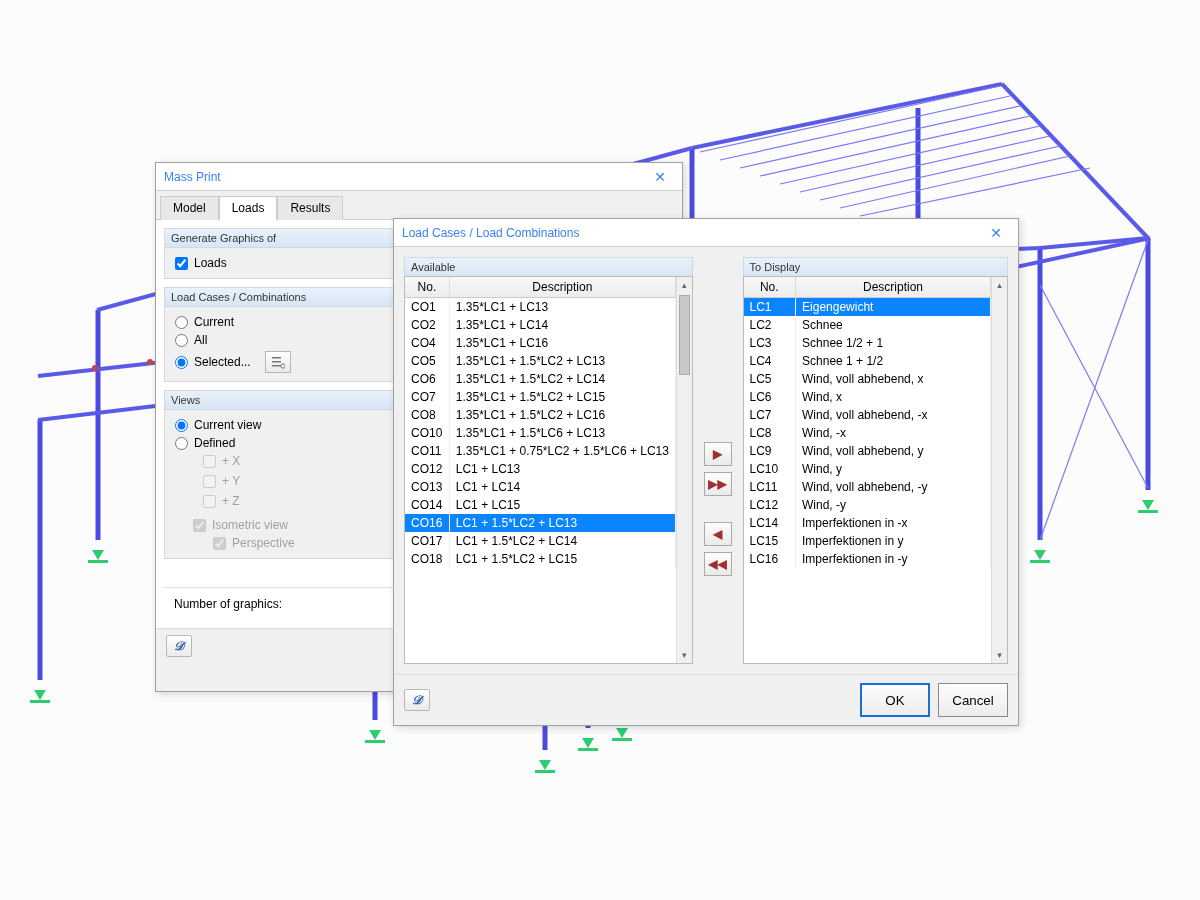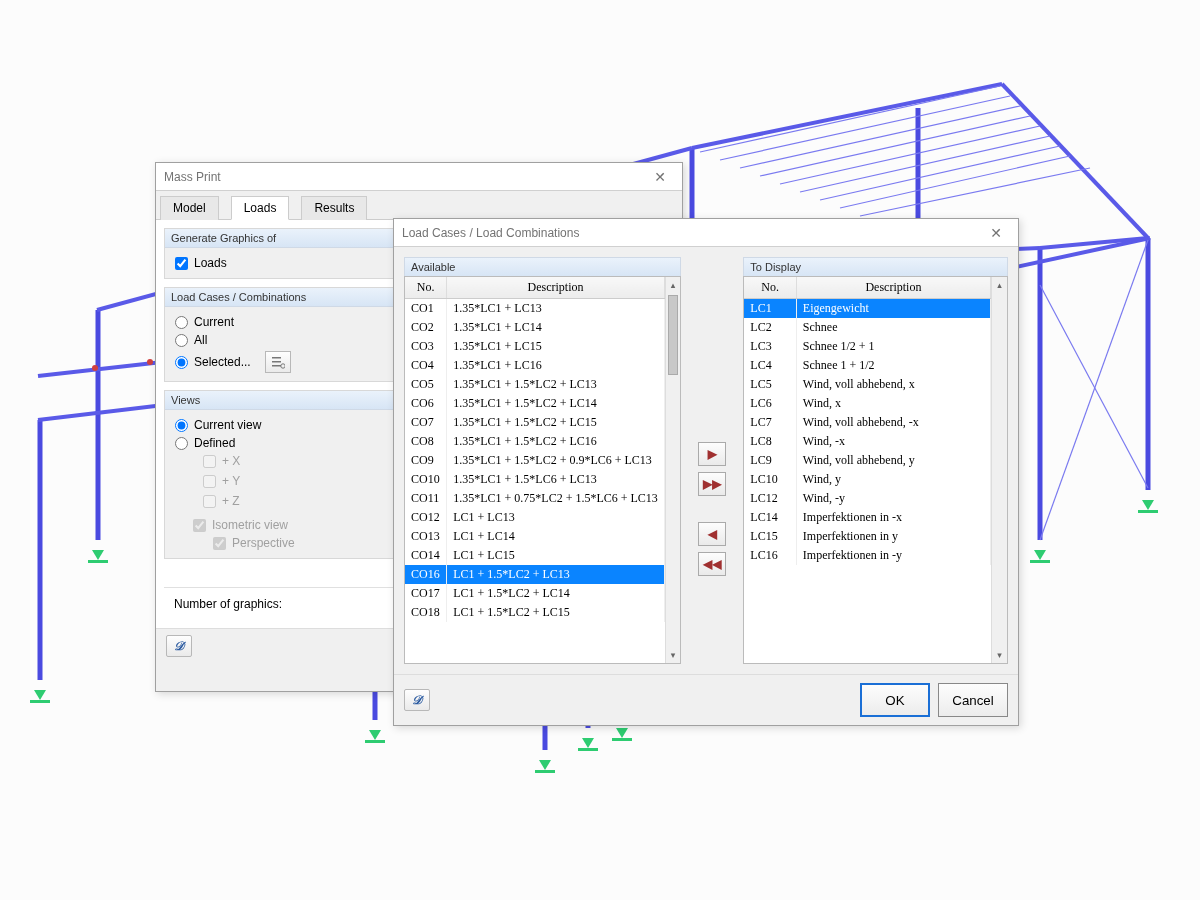--- a/index.html
+++ b/index.html
@@ -1,43 +1,43 @@
 <!DOCTYPE html>
 <html><head>
 <meta charset="utf-8">
 <style>
 * { box-sizing: border-box; margin: 0; padding: 0; }
 body { font-family: "Segoe UI", Tahoma, sans-serif; font-size: 12px; background: #fcfcfc; width: 1200px; height: 900px; overflow: hidden; position: relative; }
 .bg3d { position: absolute; inset: 0; }
 .dotgrid { position: absolute; inset: 0; background-image: radial-gradient(circle, #888 0.6px, transparent 0.6px); background-size: 20px 20px; background-position: 0 0; }
 .dialog { position: absolute; background: #f0f0f0; border: 1px solid #a0a0a0; box-shadow: 2px 2px 8px rgba(0,0,0,0.15); }
-.dialog-title { height: 28px; line-height: 28px; padding: 0 8px; font-size: 12px; color: #737373; display: flex; justify-content: space-between; align-items: center; background: #fff; border-bottom: 1px solid #d0d0d0; }
+.dialog-title { height: 28px; line-height: 28px; padding: 0 8px; font-size: 12px; color: #3b82f6; display: flex; justify-content: space-between; align-items: center; background: #fff; border-bottom: 1px solid #d0d0d0; }
 .close-x { width: 28px; height: 28px; display: flex; align-items: center; justify-content: center; cursor: pointer; font-size: 14px; }
-.tabs { display: flex; padding: 4px 4px 0 4px; border-bottom: 1px solid #ccc; background: #f0f0f0; gap: 12px; }
+.tabs { display: flex; padding: 4px 4px 0 4px; border-bottom: 1px solid #ccc; background: #f0f0f0; gap: 0; }
 .tab { padding: 4px 12px; border: 1px solid #ccc; border-bottom: none; background: #e8e8e8; cursor: pointer; position: relative; top: 1px; }
 .tab.active { background: #fff; border-bottom: 1px solid #fff; }
 .dialog-body { padding: 8px; }
 .group { border: 1px solid #d8d8d8; margin-bottom: 8px; background: #f0f0f0; }
 .group-title { background: linear-gradient(#eaf2fb, #d7e5f5); padding: 3px 6px; font-size: 11px; color: #333; border-bottom: 1px solid #cfd9e6; }
 .group-body { padding: 6px 10px; }
 .row { display: flex; align-items: center; gap: 6px; padding: 2px 0; }
 .radio, .checkbox { width: 13px; height: 13px; }
 .indent { margin-left: 18px; }
 .views-grid { display: grid; grid-template-columns: auto auto; gap: 2px 18px; margin-left: 28px; }
 .disabled { color: #a0a0a0; }
 .icon-btn { width: 26px; height: 22px; border: 1px solid #b8b8b8; background: linear-gradient(#fefefe,#eaeaea); display: inline-flex; align-items: center; justify-content: center; cursor: pointer; margin-left: 8px; }
 .footer-row { padding: 6px 10px; display: flex; justify-content: space-between; align-items: center; }
 .numfield { width: 60px; height: 20px; border: 1px solid #bbb; background: #f8f8f8; text-align: right; padding: 0 4px; }
 .help-btn { width: 26px; height: 22px; border: 1px solid #b8b8b8; background: linear-gradient(#fefefe,#eaeaea); border-radius: 2px; display: inline-flex; align-items: center; justify-content: center; font-weight: bold; color: #2a5aa0; font-style: italic; }
 
-#dlg-loadcases .dialog-body { display: flex; gap: 16px; padding: 10px; }
+#dlg-loadcases .dialog-body { display: flex; gap: 10px; padding: 10px; }
 .listpanel { flex: 1 1 0; display: flex; flex-direction: column; }
 .listpanel .group-title { background: linear-gradient(#eaf2fb, #d7e5f5); padding: 3px 6px; border: 1px solid #cfd9e6; border-bottom: none; }
 .listbox { border: 1px solid #bbb; background: #fff; height: 388px; display: flex; }
-.list-inner { flex: 1 1 auto; overflow: hidden; position: relative; font-family: Liberation Serif, serif; }
+.list-inner { flex: 1 1 auto; overflow: hidden; position: relative; }
 .table { width: 100%; border-collapse: collapse; font-size: 12px; }
 .table th { background: linear-gradient(#f8f8f8,#ececec); border-right: 1px solid #ddd; border-bottom: 1px solid #ccc; font-weight: normal; padding: 3px 6px; text-align: center; position: sticky; top: 0; }
 .table td { padding: 2px 6px; border-right: 1px solid #eee; white-space: nowrap; }
 .table tr.selrow td { background: #0a84ff; color: #fff; }
 .scrollbar { width: 16px; background: #f0f0f0; border-left: 1px solid #ddd; position: relative; }
 .scroll-thumb { position: absolute; left: 2px; right: 2px; top: 18px; height: 80px; background: #c8c8c8; border: 1px solid #aaa; }
 .sb-btn { height: 16px; display: flex; align-items: center; justify-content: center; font-size: 9px; color: #666; }
 .movebtns { width: 30px; display: flex; flex-direction: column; justify-content: center; align-items: center; gap: 6px; }
 .movebtn { width: 28px; height: 24px; border: 1px solid #aaa; background: linear-gradient(#fdfdfd,#eaeaea); display: flex; align-items: center; justify-content: center; cursor: pointer; color: #a03030; font-weight: bold; }
 .dlg-footer { display: flex; padding: 8px 10px; border-top: 1px solid #ddd; align-items: center; }
@@ -245,46 +245,38 @@
             <tbody>
                 <tr>
                   <td>CO1</td>
                   <td>1.35*LC1 + LC13</td>
                 </tr>
                 <tr>
                   <td>CO2</td>
                   <td>1.35*LC1 + LC14</td>
                 </tr>
                 <tr>
-                  <td>CO3</td>
-                  <td>1.35*LC1 + LC15</td>
-                </tr>
-                <tr>
                   <td>CO4</td>
                   <td>1.35*LC1 + LC16</td>
                 </tr>
                 <tr>
                   <td>CO5</td>
                   <td>1.35*LC1 + 1.5*LC2 + LC13</td>
                 </tr>
                 <tr>
                   <td>CO6</td>
                   <td>1.35*LC1 + 1.5*LC2 + LC14</td>
                 </tr>
                 <tr>
                   <td>CO7</td>
                   <td>1.35*LC1 + 1.5*LC2 + LC15</td>
                 </tr>
                 <tr>
                   <td>CO8</td>
                   <td>1.35*LC1 + 1.5*LC2 + LC16</td>
-                </tr>
-                <tr>
-                  <td>CO9</td>
-                  <td>1.35*LC1 + 1.5*LC2 + 0.9*LC6 + LC13</td>
                 </tr>
                 <tr>
                   <td>CO10</td>
                   <td>1.35*LC1 + 1.5*LC6 + LC13</td>
                 </tr>
                 <tr>
                   <td>CO11</td>
                   <td>1.35*LC1 + 0.75*LC2 + 1.5*LC6 + LC13</td>
                 </tr>
                 <tr>
@@ -379,20 +371,24 @@
                 </tr>
                 <tr>
                   <td>LC9</td>
                   <td>Wind, voll abhebend, y</td>
                 </tr>
                 <tr>
                   <td>LC10</td>
                   <td>Wind, y</td>
                 </tr>
                 <tr>
+                  <td>LC11</td>
+                  <td>Wind, voll abhebend, -y</td>
+                </tr>
+                <tr>
                   <td>LC12</td>
                   <td>Wind, -y</td>
                 </tr>
                 <tr>
                   <td>LC14</td>
                   <td>Imperfektionen in -x</td>
                 </tr>
                 <tr>
                   <td>LC15</td>
                   <td>Imperfektionen in y</td>

